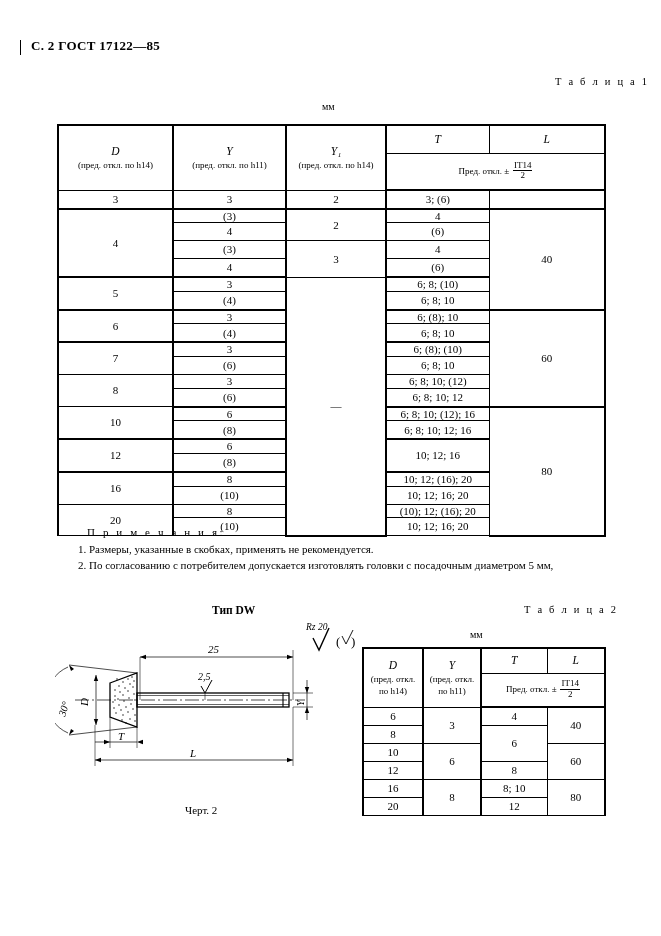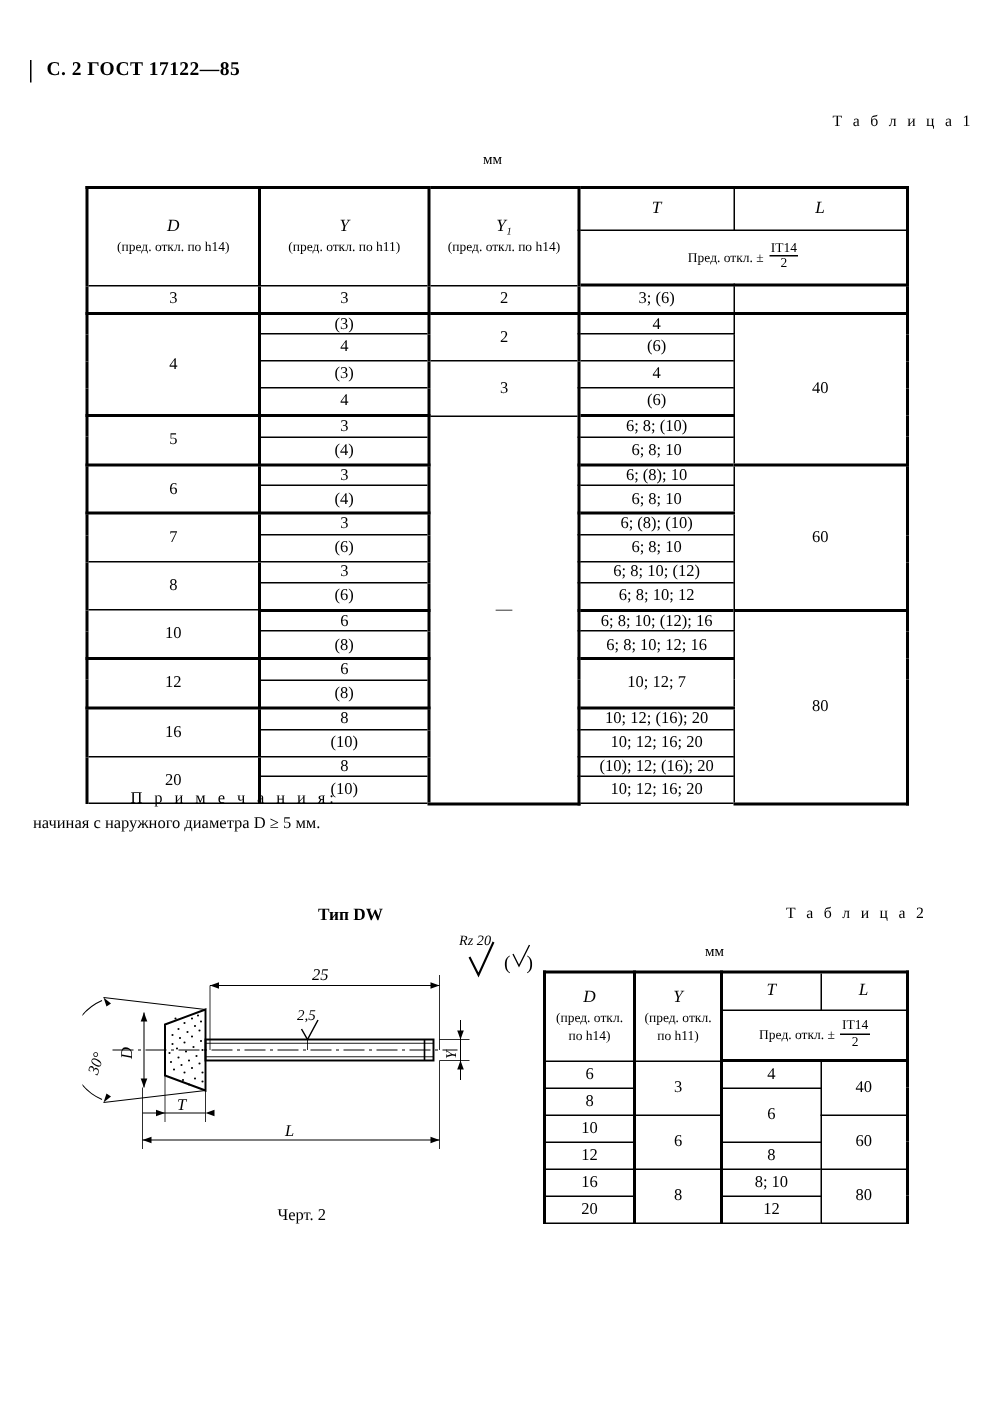--- a/index.html
+++ b/index.html
@@ -214,21 +214,21 @@
         <td class="thick-r thick-b" rowspan="8">80</td>
       </tr>
       <tr>
         <td class="thick-r thick-b" style="height:17px;">(8)</td>
         <td class="thick-b">6; 8; 10; 12; 16</td>
       </tr>
 
       <tr>
         <td class="thick-l thick-r thick-b" rowspan="2" style="height:17px;">12</td>
         <td class="thick-r">6</td>
-        <td rowspan="2" class="thick-b">10; 12; 7</td>
+        <td rowspan="2" class="thick-b">10; 12; 16</td>
       </tr>
       <tr>
         <td class="thick-r thick-b" style="height:17px;">(8)</td>
       </tr>
 
       <tr>
         <td class="thick-l thick-r" rowspan="2" style="height:17px;">16</td>
         <td class="thick-r">8</td>
         <td>10; 12; (16); 20</td>
       </tr>
@@ -244,21 +244,22 @@
       </tr>
       <tr>
         <td class="thick-r" style="height:17px;">(10)</td>
         <td>10; 12; 16; 20</td>
       </tr>
     </tbody>
   </table>
 
   <div id="notes">
     <div class="nt-title">П р и м е ч а н и я:</div>
-    <div class="nt-cont">начиная с наружного диаметра D ≥ 5 мм.</div>
+    <div class="nt-line">1.  Размеры, указанные в скобках, применять не рекомендуется.</div>
+    <div class="nt-line">2.  По согласованию с потребителем допускается изготовлять головки с посадочным диаметром 5 мм,</div>
   </div>
 
   <div id="type-dw">Тип DW</div>
 
   <svg id="drawing" width="300" height="160" viewBox="0 0 300 160">
     <g stroke="#000" fill="none" stroke-width="0.9">
 
       <line x1="20" y1="80" x2="250" y2="80" stroke-dasharray="14,3,2,3" stroke-width="0.7"></line>
 
       <path d="M 55,63 L 82,53 L 82,107 L 55,97 Z" stroke-width="1.3"></path>

